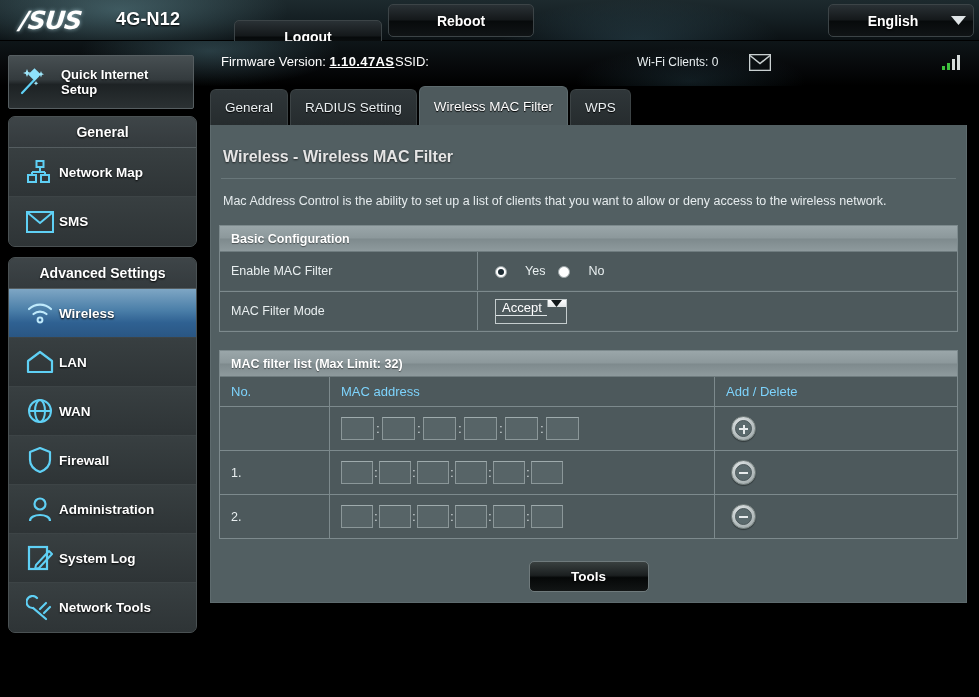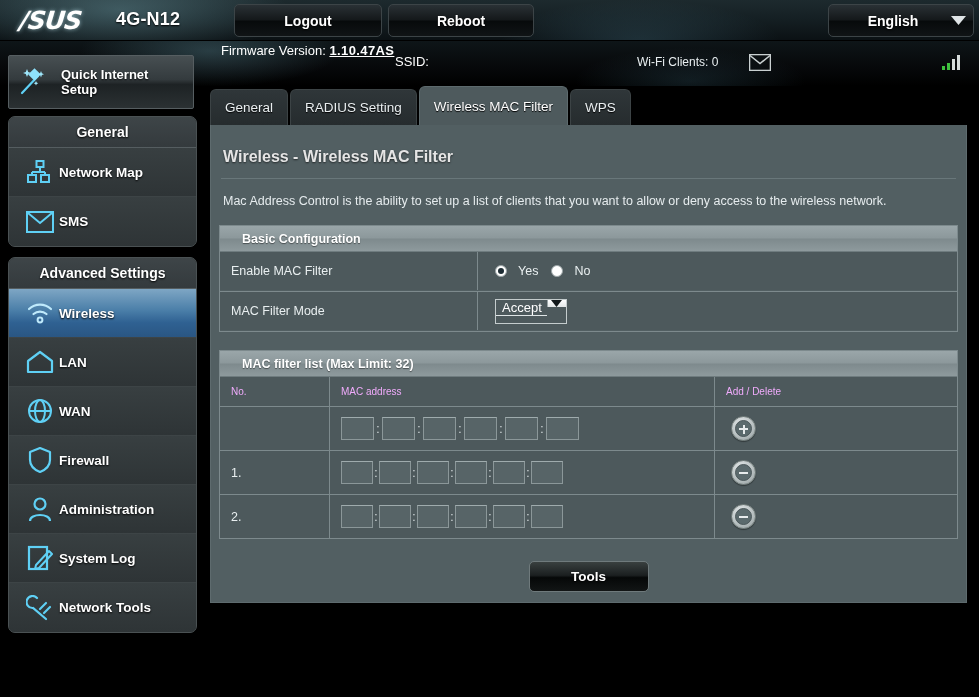--- a/index.html
+++ b/index.html
@@ -35,41 +35,41 @@
     text-shadow:0 1px 2px #000;
   }
   .topbtn {
     position:absolute; top:4px; height:33px;
     background:linear-gradient(180deg,#2a3135 0%, #14181a 48%, #070a0b 52%, #101416 100%);
     border:1px solid #3c4447; border-radius:5px;
     color:#ffffff; font-size:14px; font-weight:bold;
     display:flex; align-items:center; justify-content:center;
     text-shadow:0 1px 2px #000; cursor:pointer;
   }
-  #btn-logout { left:234px; width:148px; }
+  #btn-logout { left:234px; width:148px;margin-top:16px; }
   #btn-reboot { left:388px; width:146px; }
   .langsel {
     position:absolute; right:5px; top:4px; width:146px; height:33px;
     background:linear-gradient(180deg,#2a3135 0%, #14181a 48%, #070a0b 52%, #101416 100%);
     border:1px solid #3c4447; border-radius:5px;
     display:flex; align-items:center; cursor:pointer;
   }
   .langsel .lbl { flex:1; text-align:center; color:#fff; font-size:14px; font-weight:bold;
     text-shadow:0 1px 2px #000; padding-left:14px;}
   .langsel .caret { width:30px; display:flex; align-items:center; justify-content:center; }
 
   
   .infobar {
     position:absolute; left:0; top:41px; width:979px; height:45px;
     background:
       radial-gradient(ellipse 180px 50px at 210px 10px, rgba(110,165,180,.30), rgba(0,0,0,0) 72%),
       radial-gradient(ellipse 160px 46px at 690px 40px, rgba(70,120,140,.22), rgba(0,0,0,0) 72%),
       linear-gradient(180deg,#0e1518 0%, #07090b 55%, #000 100%);
   }
-  .fw-wrap { position:absolute; left:221px; top:2px; font-size:13px; color:#ffffff; white-space:nowrap; }
+  .fw-wrap { position:absolute; left:221px; top:13px; font-size:13px; color:#ffffff; white-space:nowrap; }
   .fw-ver { font-weight:bold; text-decoration:underline; letter-spacing:.4px; }
   .ssid-wrap { position:absolute; left:395px; top:13px; font-size:13px; color:#ffffff; }
   .clients { position:absolute; left:637px; top:14px; font-size:12px; color:#e8eef0; }
   .mail-ico { position:absolute; left:749px; top:54px; }
   .signal { position:absolute; right:19px; top:54px; display:flex; align-items:flex-end; gap:2px; height:16px; }
   .signal i { display:block; width:3px; background:#caccc9; }
 
   
   .sidebar { position:absolute; left:0; top:86px; width:205px; height:564px; background:#000; }
   .qis {
@@ -133,37 +133,37 @@
   .page-title {
     margin:23px 0 0 12px; color:#e5e5e5; font-size:16px; font-weight:bold;
     text-shadow:0 1px 2px rgba(0,0,0,.6);
   }
   .title-rule { margin:12px 10px 0 10px; height:1px; background:#69777a; }
   .page-desc { margin:14px 12px 0 12px; color:#e6ecee; font-size:12.5px; line-height:16px; }
 
   
   .sec { margin:16px 8px 0 8px; border:1px solid #7d8a8d; }
   .sec-head {
-    height:26px; display:flex; align-items:center; padding-left:22px;
+    height:26px; display:flex; align-items:center; padding-left:11px;
     color:#ffffff; font-size:12.5px; font-weight:bold;
     background:linear-gradient(180deg,#9aa6a9 0%, #8c989b 48%, #7e8a8d 52%, #8e9a9d 100%);
     border-bottom:1px solid #6f7c7f;
     text-shadow:0 1px 1px rgba(0,0,0,.45);
   }
   .row { display:flex; border-bottom:1px solid #77858800; }
   .sec .row { border-bottom:1px solid #76848700; }
   .row + .row { border-top:1px solid #7d8a8d; }
   .cell-l {
     width:258px; min-height:38px; display:flex; align-items:center;
     padding-left:11px; color:#e9eff0; font-size:12.5px;
     border-right:1px solid #7d8a8d; background:#4d595c;
   }
   .cell-r { flex:1; min-height:38px; display:flex; align-items:center; padding-left:17px; background:#4d595c; }
 
-  .radio-wrap { display:flex; align-items:center; gap:11px; margin-right:13px; }
+  .radio-wrap { display:flex; align-items:flex-end; gap:18px; margin-right:13px; }
   .radio {
     width:12px; height:12px; border-radius:50%;
     background:#ffffff; border:1px solid #9aa4a6;
     display:flex; align-items:center; justify-content:center;
   }
   .radio.on::after { content:""; width:6px; height:6px; border-radius:50%; background:#1d2c33; }
   .radio-lbl { color:#e9eff0; font-size:12.5px; }
 
   .select {
     display:inline-flex; align-items:flex-start; height:25px;
@@ -179,21 +179,21 @@
     display:flex; align-items:center; justify-content:center;
   }
 
   
   .mactbl { margin:18px 8px 0 8px; border:1px solid #7d8a8d; }
   .mac-colhead { display:flex; background:#4d595c; border-bottom:1px solid #7d8a8d; }
   .mc-no   { width:110px; border-right:1px solid #7d8a8d; }
   .mc-addr { width:385px; border-right:1px solid #7d8a8d; }
   .mc-act  { flex:1; }
   .mac-colhead > div { height:29px; display:flex; align-items:center; padding-left:11px;
-    color:#f0abfc; font-size:10px; }
+    color:#7dd3fc; font-size:13px; }
   .mac-row { display:flex; background:#4d595c; }
   .mac-row + .mac-row { border-top:1px solid #7d8a8d; }
   .mac-row > div { min-height:43px; display:flex; align-items:center; }
   .mac-row .mc-no { padding-left:11px; color:#e9eff0; font-size:12.5px; }
   .mac-row .mc-addr { padding-left:11px; gap:0; }
   .mac-row .mc-act { padding-left:16px; }
   .octet {
     width:33px; height:23px; background:#576467;
     border:1px solid #8b9799; border-top-color:#9fabad;
   }

